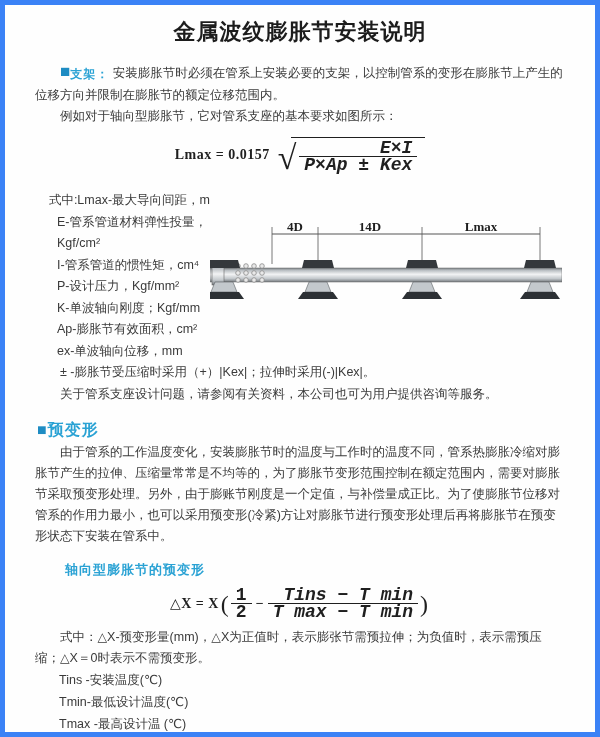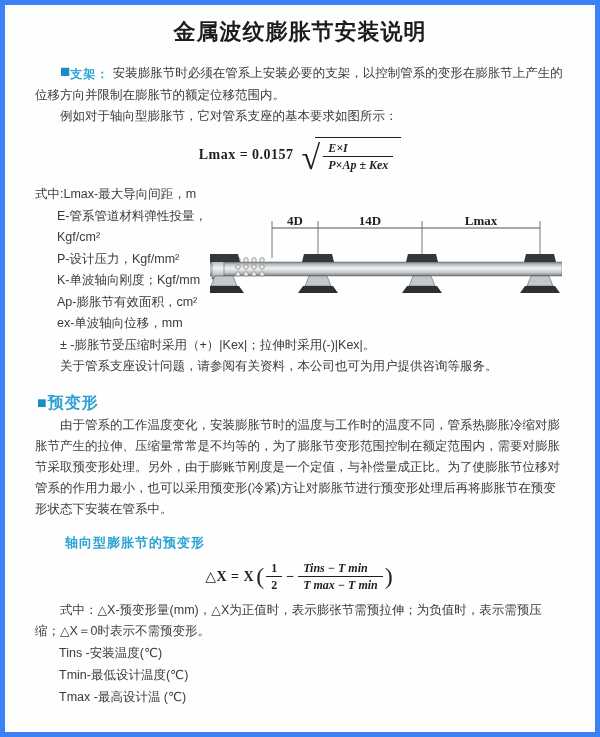--- a/index.html
+++ b/index.html
@@ -28,36 +28,36 @@
     margin:10px 0 4px 0;
   }
   .sub-heading.axial { margin-left:30px; margin-top:12px; }
 
   
   .formula {
     display:flex; justify-content:center; align-items:center;
     font-family:"Liberation Serif","DejaVu Serif",serif; font-weight:bold;
     color:#1f1f1f; font-size:14px; margin:8px 0;
   }
-  .frac { display:inline-block; text-align:left; vertical-align:middle; font-size:12px; line-height:14px; font-style:italic; }
+  .frac { display:inline-block; text-align:right; vertical-align:middle; font-size:18px; line-height:14px; font-style:italic;font-family:Liberation Mono, monospace; }
   .frac .num { border-bottom:1.2px solid #1f1f1f; padding:0 5px 1px; display:block; }
   .frac .den { padding:1px 5px 0; display:block; }
   .sqrt { display:inline-flex; align-items:center; margin-left:8px; }
   .sqrt .radical-glyph { font-size:34px; font-weight:normal; line-height:30px; transform:translateY(3px); }
   .sqrt .radicand { border-top:1.4px solid #1f1f1f; padding:3px 8px 0; margin-left:-5px; }
   .sqrt .frac .num { border-bottom-width:1px; }
   .paren { font-size:24px; font-weight:normal; line-height:20px; padding:0 2px; }
   .fx-op { padding:0 4px; }
   .fx-lhs { letter-spacing:0.5px; }
 
   
   .def-diagram-row { display:flex; margin-top:2px; }
   .def-col { flex:1 1 auto; }
   .def-item { margin-left:22px; line-height:21.5px; }
-  .def-item.first { margin-left:0; }
+  .def-item.first { margin-left:0;text-align:right; }
   .diagram-col { flex:0 0 355px; padding-top:30px; }
   .note-line { text-indent:2em; line-height:21.5px; }
 
   .temp-def { margin-left:24px; line-height:22px; }
 
   .explain { text-indent:2em; line-height:21px; }
   .x-line { margin-left:22px; line-height:22px; }
 
   svg text { font-family:"Liberation Serif","DejaVu Serif",serif; font-weight:bold; }
 </style>
@@ -67,37 +67,38 @@
 <div class="page">
 
   <div class="title">金属波纹膨胀节安装说明</div>
 
   <p class="para"><span class="marker-sq">■</span><span class="inline-heading">支架：</span>
     <span>安装膨胀节时必须在管系上安装必要的支架，以控制管系的变形在膨胀节上产生的位移方向并限制在膨胀节的额定位移范围内。</span>
   </p>
 
   <p class="para">例如对于轴向型膨胀节，它对管系支座的基本要求如图所示：</p>
 
-  <div class="formula" style="margin-top:10px; margin-bottom:12px;">
+  <div class="formula" style="margin-top:10px; margin-bottom:18px;">
     <span class="fx-lhs">Lmax = 0.0157</span>
     <span class="sqrt">
       <span class="radical-glyph">√</span>
       <span class="radicand">
         <span class="frac">
           <span class="num">E×I</span>
           <span class="den">P×Ap ± Kex</span>
         </span>
       </span>
     </span>
   </div>
 
   <div class="def-diagram-row">
     <div class="def-col">
       <div class="def-item first">式中:Lmax-最大导向间距，m</div>
       <div class="def-item">E-管系管道材料弹性投量，Kgf/cm²</div>
+      <div class="def-item">I-管系管道的惯性矩，cm⁴</div>
       <div class="def-item">P-设计压力，Kgf/mm²</div>
       <div class="def-item">K-单波轴向刚度；Kgf/mm</div>
       <div class="def-item">Ap-膨胀节有效面积，cm²</div>
       <div class="def-item">ex-单波轴向位移，mm</div>
     </div>
 
     <div class="diagram-col">
       <svg width="352" height="95" viewBox="0 0 352 95">
         <defs>
           <linearGradient id="pipeGrad" x1="0" y1="0" x2="0" y2="1">

